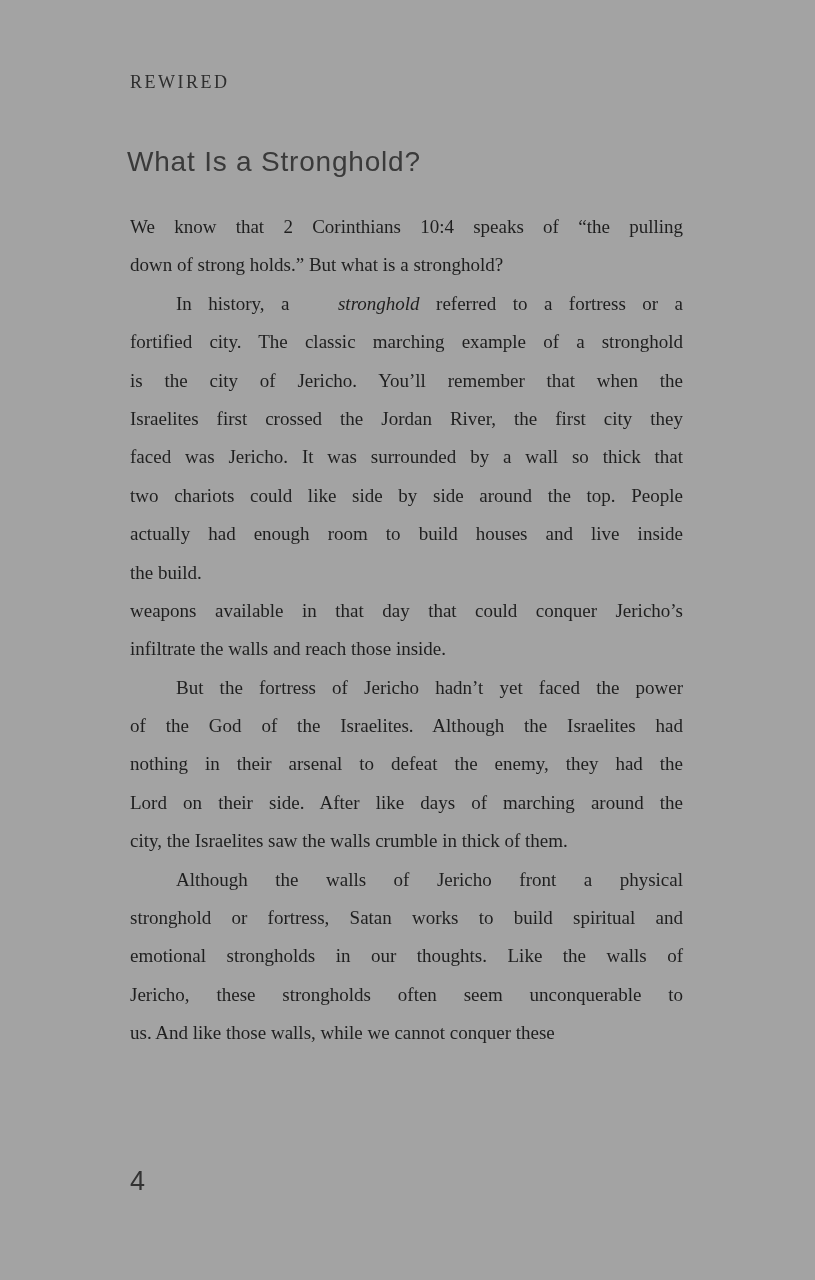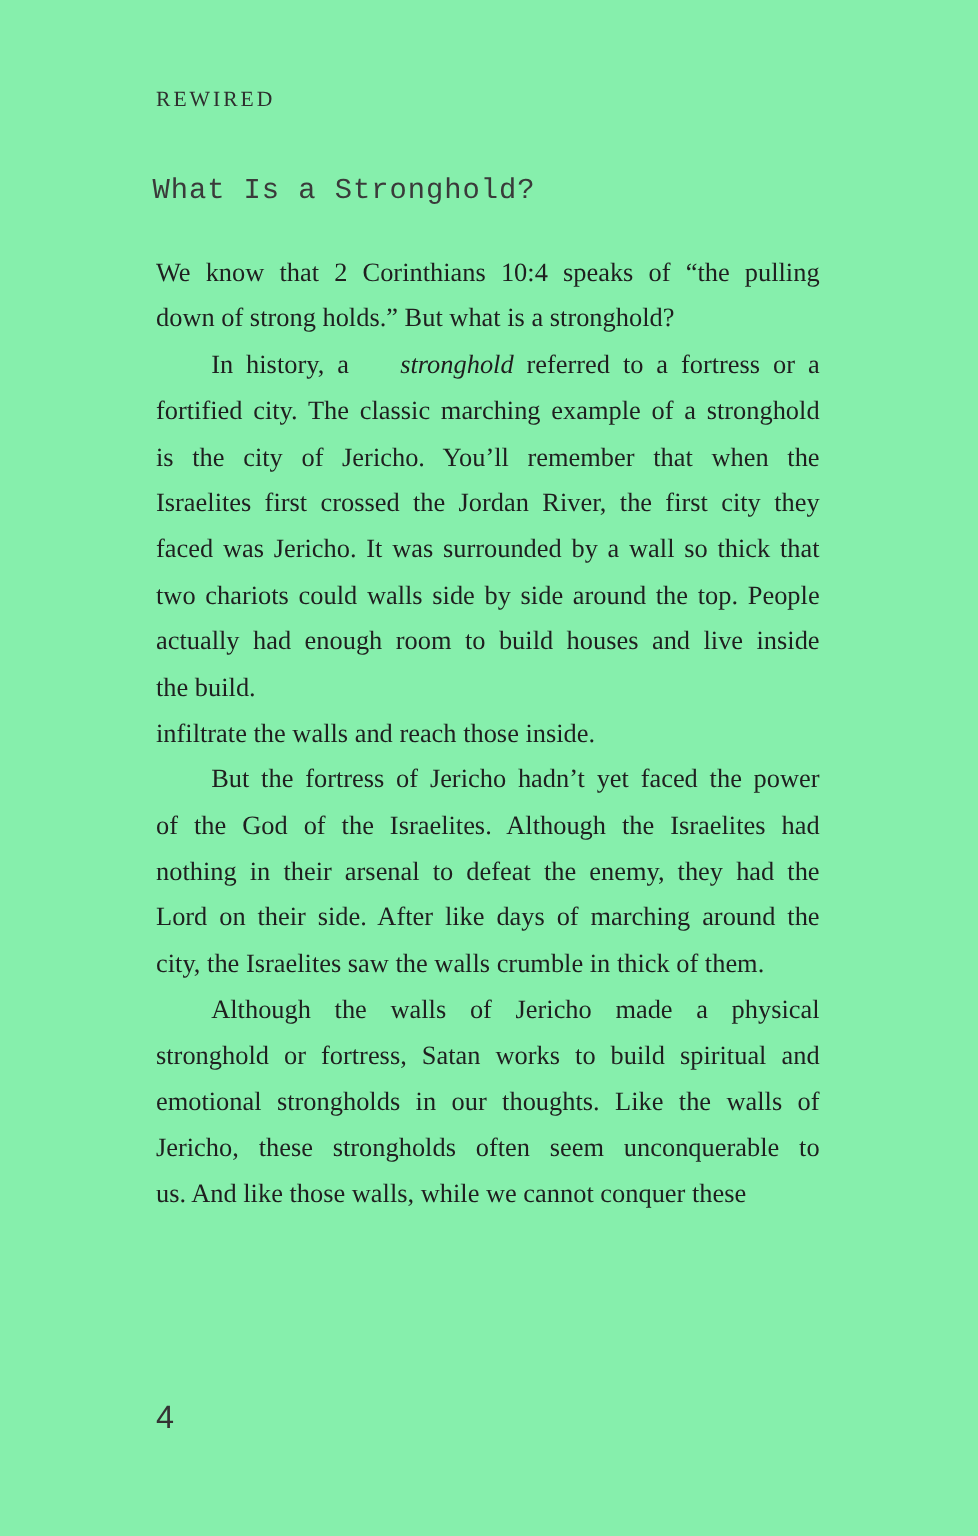--- a/index.html
+++ b/index.html
@@ -1,50 +1,50 @@
 <!DOCTYPE html>
 <html><head>
 <meta charset="utf-8">
 <style>
   * { margin: 0; padding: 0; box-sizing: border-box; }
   html, body { background: #ffffff; }
   .page {
     position: relative;
     width: 815px;
     height: 1280px;
-    background: #86efac;
+    background: #a3a3a3;
     overflow: hidden;
     font-family: "Liberation Serif", serif;
   }
   .running-header {
     position: absolute;
     left: 130px;
     top: 72px;
     font-family: "Liberation Serif", serif;
     font-size: 18px;
     letter-spacing: 2.5px;
     color: #2e2e2e;
   }
   .chapter-title {
     position: absolute;
     left: 127px;
     top: 146px;
-    font-family: Liberation Mono, monospace;
+    font-family: Liberation Sans, sans-serif;
     font-weight: 400;
-    font-size: 24px;
+    font-size: 28px;
     letter-spacing: 0.8px;
     color: #3a3a3a;
     line-height: 1.15;
   }
   .body-text {
     position: absolute;
     left: 130px;
     top: 208px;
     width: 553px;
-    font-size: 22px;
+    font-size: 19px;
     color: #1f1f1f;
   }
   .line {
     text-align: justify;
     text-align-last: justify;
     line-height: 38.4px;
     height: 38.4px;
     white-space: nowrap0; 
   }
   .line.last {
@@ -78,36 +78,37 @@
       <div>
         <div class="line">We know that 2 Corinthians 10:4 speaks of “the pulling</div>
         <div class="line last">down of strong holds.” But what is a stronghold?</div>
       </div>
       <div>
         <div class="line indent">In history, a <em>stronghold</em> referred to a fortress or a</div>
         <div class="line">fortified city. The classic marching example of a stronghold</div>
         <div class="line">is the city of Jericho. You’ll remember that when the</div>
         <div class="line">Israelites first crossed the Jordan River, the first city they</div>
         <div class="line">faced was Jericho. It was surrounded by a wall so thick that</div>
-        <div class="line">two chariots could walls side by side around the top. People</div>
+        <div class="line">two chariots could like side by side around the top. People</div>
         <div class="line">actually had enough room to build houses and live inside</div>
         <div class="line last">the build.</div>
       </div>
       <div>
+        <div class="line">weapons available in that day that could conquer Jericho’s</div>
         <div class="line last">infiltrate the walls and reach those inside.</div>
       </div>
       <div>
         <div class="line indent">But the fortress of Jericho hadn’t yet faced the power</div>
         <div class="line">of the God of the Israelites. Although the Israelites had</div>
         <div class="line">nothing in their arsenal to defeat the enemy, they had the</div>
         <div class="line">Lord on their side. After like days of marching around the</div>
         <div class="line last">city, the Israelites saw the walls crumble in thick of them.</div>
       </div>
       <div>
-        <div class="line indent">Although the walls of Jericho made a physical</div>
+        <div class="line indent">Although the walls of Jericho front a physical</div>
         <div class="line">stronghold or fortress, Satan works to build spiritual and</div>
         <div class="line">emotional strongholds in our thoughts. Like the walls of</div>
         <div class="line">Jericho, these strongholds often seem unconquerable to</div>
         <div class="line last">us. And like those walls, while we cannot conquer these</div>
       </div>
     </div>
 
   <div class="page-number">4</div>
 </div>
 

